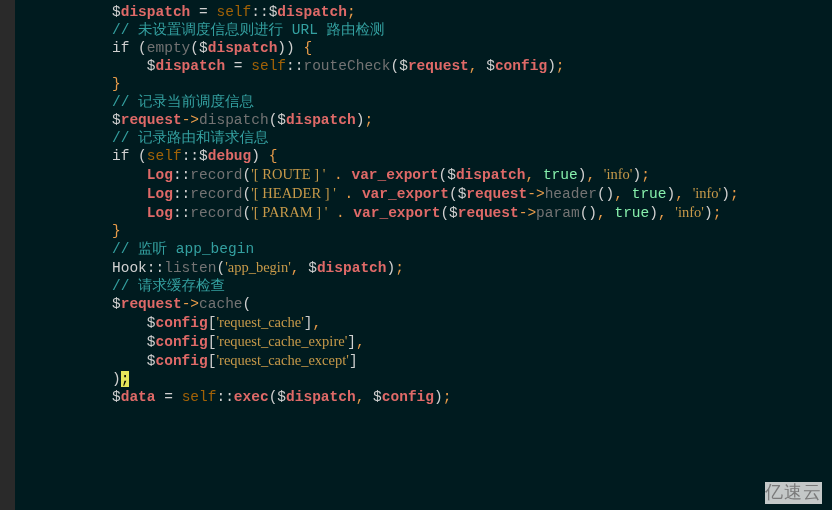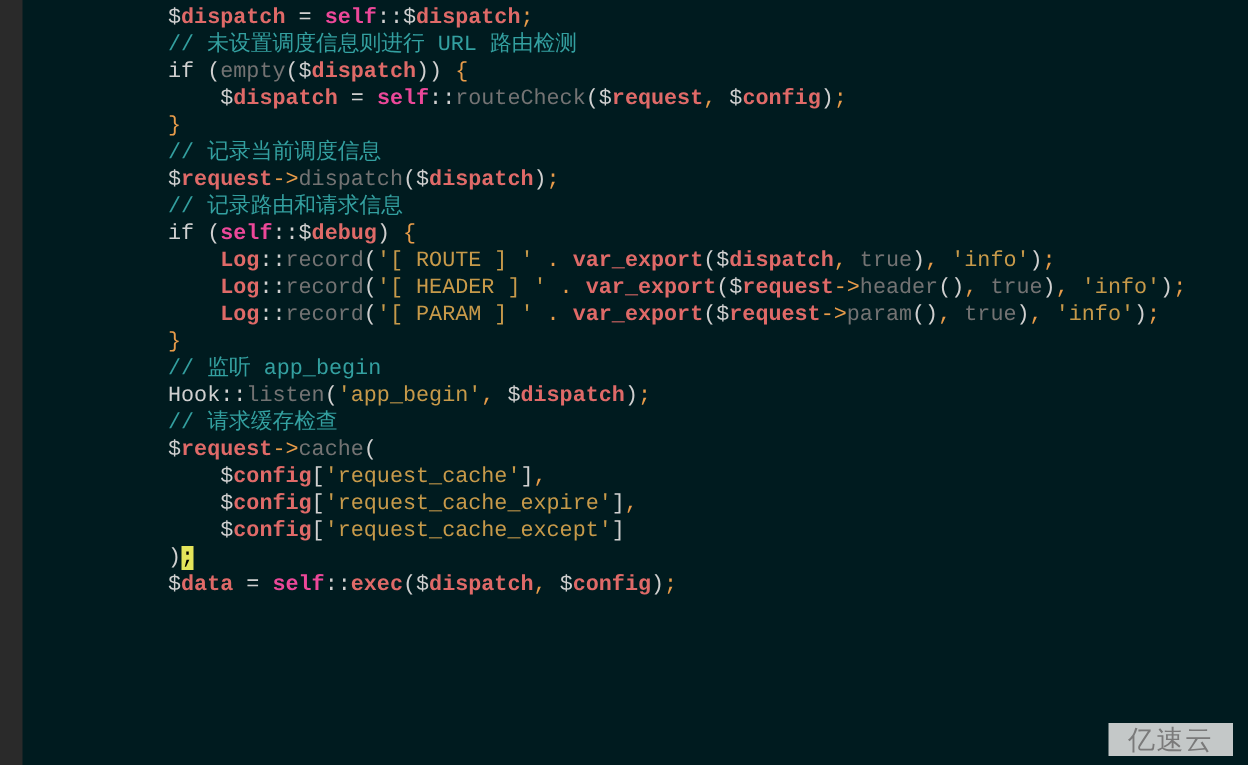--- a/index.html
+++ b/index.html
@@ -26,40 +26,40 @@
     left: 0;
     top: 0;
     width: 15px;
     height: 510px;
     background: #2a2a2a;
   }
   .tok-plain   { color: #d0d0d0; }
   .tok-var     { color: #dF6a68; font-weight: bold; }
   .tok-varp    { color: #d0d0d0; }
   .tok-keyword { color: #d0d0d0; text-align: right; }
-  .tok-self    { color: #ec4899; font-weight: bold; }
+  .tok-self    { color: #a16207; }
   .tok-func    { color: #737373; }
-  .tok-string  { color: #c79a4a; }
+  .tok-string  { color: #c79a4a; font-family: Liberation Serif, serif; }
   .tok-comment { color: #33a0a0; }
   .tok-punc    { color: #e89c4a; }
   .tok-sym     { color: #d0d0d0; }
-  .tok-bool    { color: #737373; }
+  .tok-bool    { color: #86efac; }
   .tok-arrow   { color: #e89c4a; }
   .tok-hl      { background: #e5e55a; color: #000; }
 
   .watermark {
     position: absolute;
     right: 10px;
     bottom: 6px;
     font-size: 18px;
     color: #7a7a7a;
-    font-family: Liberation Serif, serif;
+    font-family: Liberation Mono, monospace;
     letter-spacing: 1px;
     background: rgba(230,230,230,0.85);
-    padding: 2px 13px;
+    padding: 2px 0;
   }
 </style>
 </head>
 <body>
 
 <div class="gutter"></div>
 <div class="code-area" id="code"><div class="code-line"><span class="tok-varp">$</span><span class="tok-var">dispatch</span><span class="tok-plain"> = </span><span class="tok-self">self</span><span class="tok-sym">::</span><span class="tok-varp">$</span><span class="tok-var">dispatch</span><span class="tok-punc">;</span></div><div class="code-line"></div><div class="code-line"><span class="tok-comment">// 未设置调度信息则进行 URL 路由检测</span></div><div class="code-line"><span class="tok-keyword">if</span><span class="tok-sym"> (</span><span class="tok-func">empty</span><span class="tok-sym">(</span><span class="tok-varp">$</span><span class="tok-var">dispatch</span><span class="tok-sym">))</span><span class="tok-punc"> {</span></div><div class="code-line">    <span class="tok-varp">$</span><span class="tok-var">dispatch</span><span class="tok-plain"> = </span><span class="tok-self">self</span><span class="tok-sym">::</span><span class="tok-func">routeCheck</span><span class="tok-sym">(</span><span class="tok-varp">$</span><span class="tok-var">request</span><span class="tok-punc">,</span><span class="tok-plain"> </span><span class="tok-varp">$</span><span class="tok-var">config</span><span class="tok-sym">)</span><span class="tok-punc">;</span></div><div class="code-line"><span class="tok-punc">}</span></div><div class="code-line"></div><div class="code-line"><span class="tok-comment">// 记录当前调度信息</span></div><div class="code-line"><span class="tok-varp">$</span><span class="tok-var">request</span><span class="tok-arrow">-&gt;</span><span class="tok-func">dispatch</span><span class="tok-sym">(</span><span class="tok-varp">$</span><span class="tok-var">dispatch</span><span class="tok-sym">)</span><span class="tok-punc">;</span></div><div class="code-line"></div><div class="code-line"><span class="tok-comment">// 记录路由和请求信息</span></div><div class="code-line"><span class="tok-keyword">if</span><span class="tok-sym"> (</span><span class="tok-self">self</span><span class="tok-sym">::</span><span class="tok-varp">$</span><span class="tok-var">debug</span><span class="tok-sym">)</span><span class="tok-punc"> {</span></div><div class="code-line">    <span class="tok-var">Log</span><span class="tok-sym">::</span><span class="tok-func">record</span><span class="tok-sym">(</span><span class="tok-string">'[ ROUTE ] '</span><span class="tok-plain"> </span><span class="tok-punc">.</span><span class="tok-plain"> </span><span class="tok-var">var_export</span><span class="tok-sym">(</span><span class="tok-varp">$</span><span class="tok-var">dispatch</span><span class="tok-punc">,</span><span class="tok-plain"> </span><span class="tok-bool">true</span><span class="tok-sym">)</span><span class="tok-punc">,</span><span class="tok-plain"> </span><span class="tok-string">'info'</span><span class="tok-sym">)</span><span class="tok-punc">;</span></div><div class="code-line">    <span class="tok-var">Log</span><span class="tok-sym">::</span><span class="tok-func">record</span><span class="tok-sym">(</span><span class="tok-string">'[ HEADER ] '</span><span class="tok-plain"> </span><span class="tok-punc">.</span><span class="tok-plain"> </span><span class="tok-var">var_export</span><span class="tok-sym">(</span><span class="tok-varp">$</span><span class="tok-var">request</span><span class="tok-arrow">-&gt;</span><span class="tok-func">header</span><span class="tok-sym">()</span><span class="tok-punc">,</span><span class="tok-plain"> </span><span class="tok-bool">true</span><span class="tok-sym">)</span><span class="tok-punc">,</span><span class="tok-plain"> </span><span class="tok-string">'info'</span><span class="tok-sym">)</span><span class="tok-punc">;</span></div><div class="code-line">    <span class="tok-var">Log</span><span class="tok-sym">::</span><span class="tok-func">record</span><span class="tok-sym">(</span><span class="tok-string">'[ PARAM ] '</span><span class="tok-plain"> </span><span class="tok-punc">.</span><span class="tok-plain"> </span><span class="tok-var">var_export</span><span class="tok-sym">(</span><span class="tok-varp">$</span><span class="tok-var">request</span><span class="tok-arrow">-&gt;</span><span class="tok-func">param</span><span class="tok-sym">()</span><span class="tok-punc">,</span><span class="tok-plain"> </span><span class="tok-bool">true</span><span class="tok-sym">)</span><span class="tok-punc">,</span><span class="tok-plain"> </span><span class="tok-string">'info'</span><span class="tok-sym">)</span><span class="tok-punc">;</span></div><div class="code-line"><span class="tok-punc">}</span></div><div class="code-line"></div><div class="code-line"><span class="tok-comment">// 监听 app_begin</span></div><div class="code-line"><span class="tok-keyword">Hook</span><span class="tok-sym">::</span><span class="tok-func">listen</span><span class="tok-sym">(</span><span class="tok-string">'app_begin'</span><span class="tok-punc">,</span><span class="tok-plain"> </span><span class="tok-varp">$</span><span class="tok-var">dispatch</span><span class="tok-sym">)</span><span class="tok-punc">;</span></div><div class="code-line"></div><div class="code-line"><span class="tok-comment">// 请求缓存检查</span></div><div class="code-line"><span class="tok-varp">$</span><span class="tok-var">request</span><span class="tok-arrow">-&gt;</span><span class="tok-func">cache</span><span class="tok-sym">(</span></div><div class="code-line">    <span class="tok-varp">$</span><span class="tok-var">config</span><span class="tok-sym">[</span><span class="tok-string">'request_cache'</span><span class="tok-sym">]</span><span class="tok-punc">,</span></div><div class="code-line">    <span class="tok-varp">$</span><span class="tok-var">config</span><span class="tok-sym">[</span><span class="tok-string">'request_cache_expire'</span><span class="tok-sym">]</span><span class="tok-punc">,</span></div><div class="code-line">    <span class="tok-varp">$</span><span class="tok-var">config</span><span class="tok-sym">[</span><span class="tok-string">'request_cache_except'</span><span class="tok-sym">]</span></div><div class="code-line"><span class="tok-sym">)</span><span class="tok-hl">;</span></div><div class="code-line"></div><div class="code-line"><span class="tok-varp">$</span><span class="tok-var">data</span><span class="tok-plain"> = </span><span class="tok-self">self</span><span class="tok-sym">::</span><span class="tok-var">exec</span><span class="tok-sym">(</span><span class="tok-varp">$</span><span class="tok-var">dispatch</span><span class="tok-punc">,</span><span class="tok-plain"> </span><span class="tok-varp">$</span><span class="tok-var">config</span><span class="tok-sym">)</span><span class="tok-punc">;</span></div></div>
 <div class="watermark">亿速云</div>
 
 </body></html>

